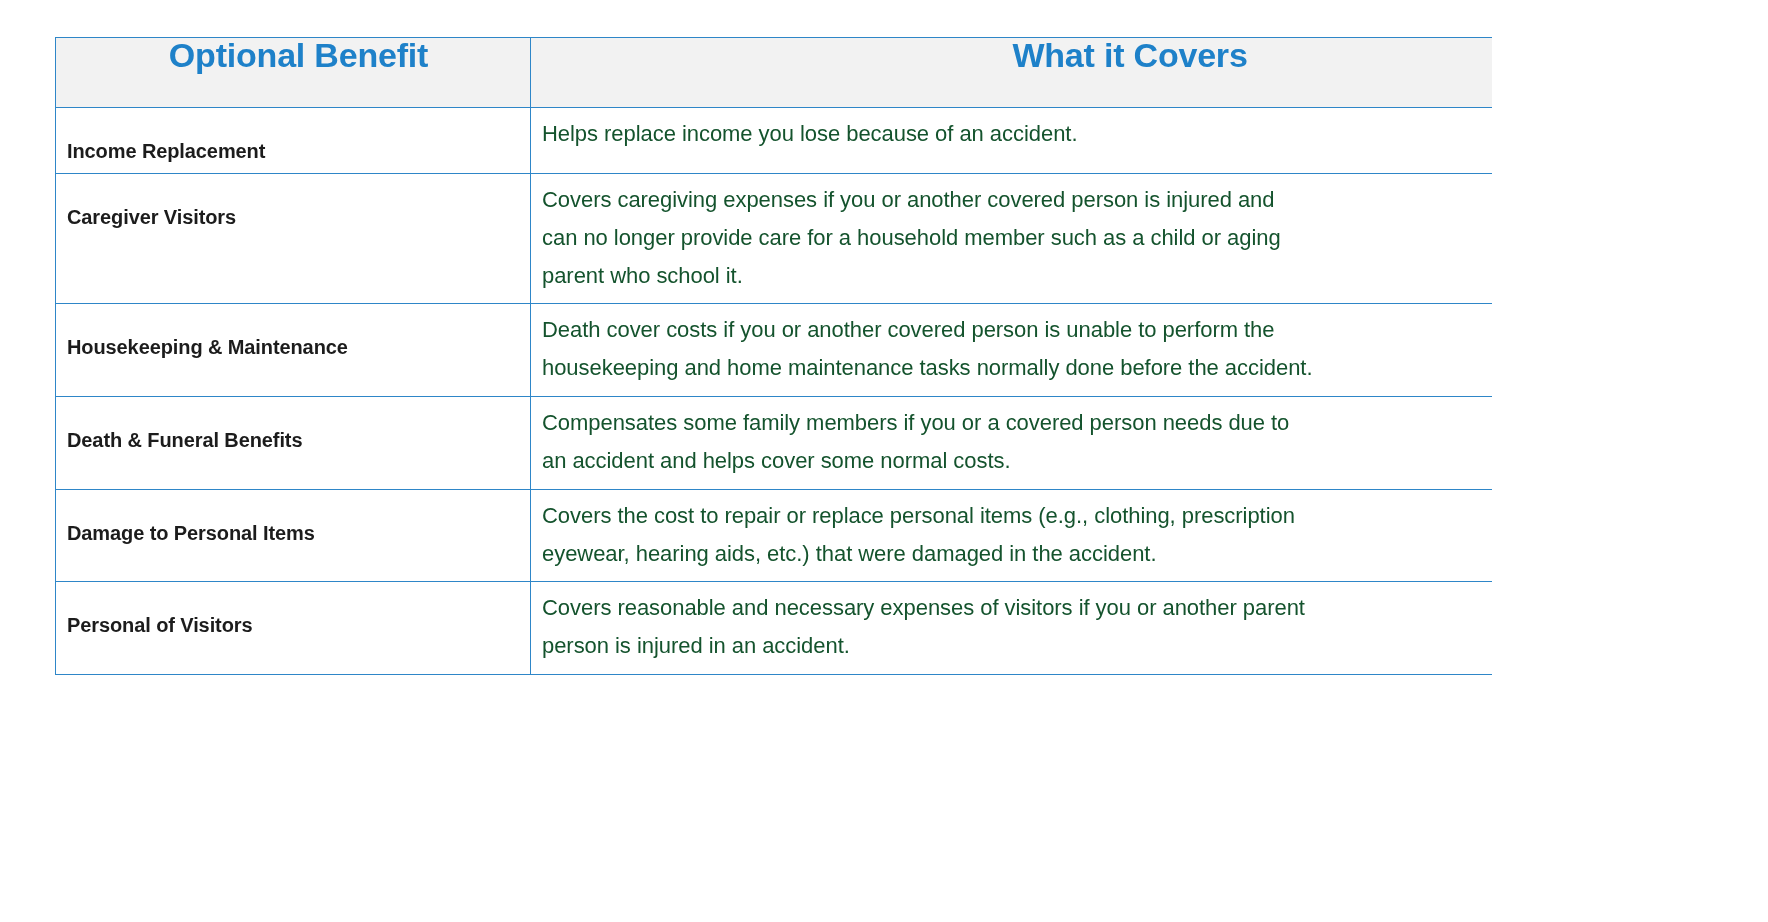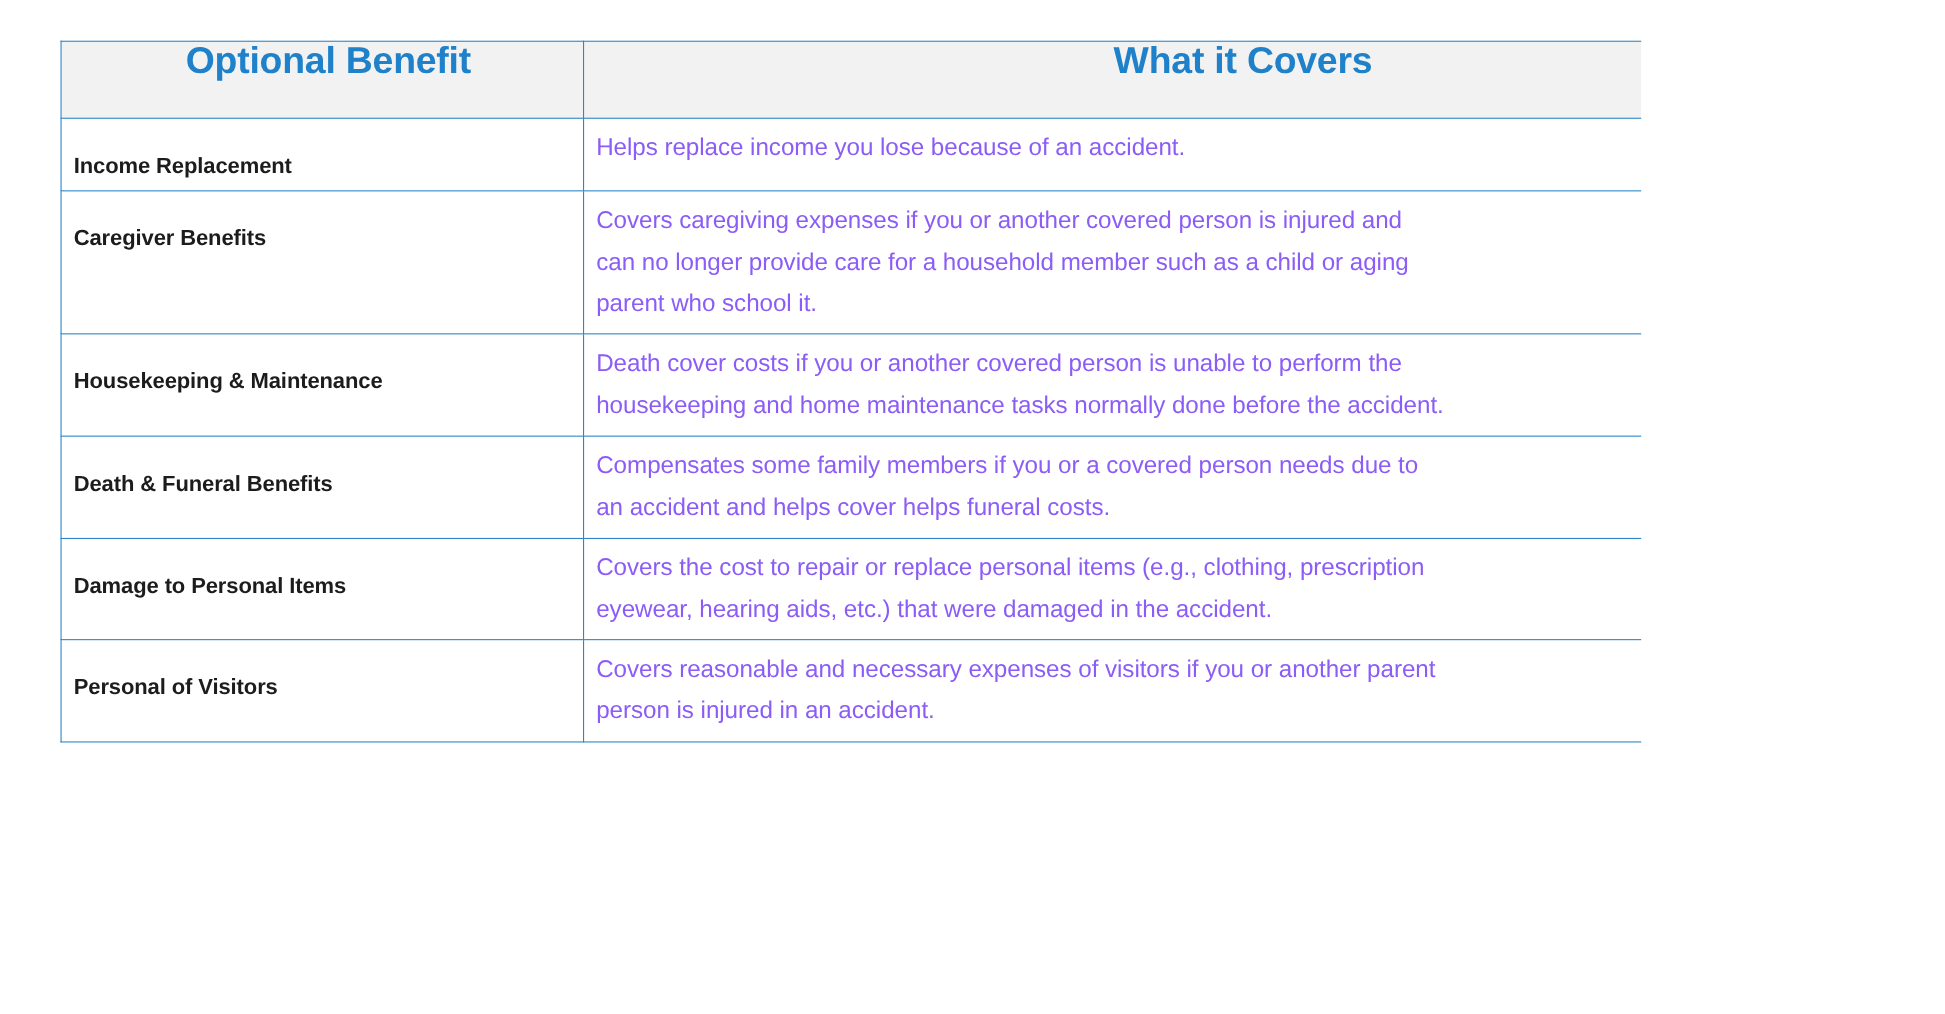--- a/index.html
+++ b/index.html
@@ -75,21 +75,21 @@
   }
 
   .cell-covers {
     vertical-align: top;
     background: #ffffff;
   }
   .covers-text {
     display: block;
     font-size: 22px;
     font-weight: 400;
-    color: #8b5cf6;
+    color: #14532d;
     line-height: 1.72;
     padding: 7px 10px 9px 11px;
     letter-spacing: -0.05px;
   }
   .covers-text .ln { display: block; white-space: pre; }
 
   
   tr.r1 td { height: 45px; }
   tr.r2 td { height: 84px; }
   tr.r3 td { height: 122px; }
@@ -130,21 +130,21 @@
         <td class="cell-covers">
           <span class="covers-text">
             <span class="ln">Helps replace income you lose because of an accident.</span>
           </span>
         </td>
       </tr>
 
 
       <tr class="r3">
         <td class="cell-benefit">
-          <span class="benefit-text">Caregiver Benefits</span>
+          <span class="benefit-text">Caregiver Visitors</span>
         </td>
         <td class="cell-covers">
           <span class="covers-text">
             <span class="ln">Covers caregiving expenses if you or another covered person is injured and</span>
             <span class="ln">can no longer provide care for a household member such as a child or aging</span>
             <span class="ln">parent who school it.</span>
           </span>
         </td>
       </tr>
 
@@ -161,21 +161,21 @@
         </td>
       </tr>
 
       <tr class="r6">
         <td class="cell-benefit">
           <span class="benefit-text">Death &amp; Funeral Benefits</span>
         </td>
         <td class="cell-covers">
           <span class="covers-text">
             <span class="ln">Compensates some family members if you or a covered person needs due to</span>
-            <span class="ln">an accident and helps cover helps funeral costs.</span>
+            <span class="ln">an accident and helps cover some normal costs.</span>
           </span>
         </td>
       </tr>
 
       <tr class="r7">
         <td class="cell-benefit">
           <span class="benefit-text">Damage to Personal Items</span>
         </td>
         <td class="cell-covers">
           <span class="covers-text">

